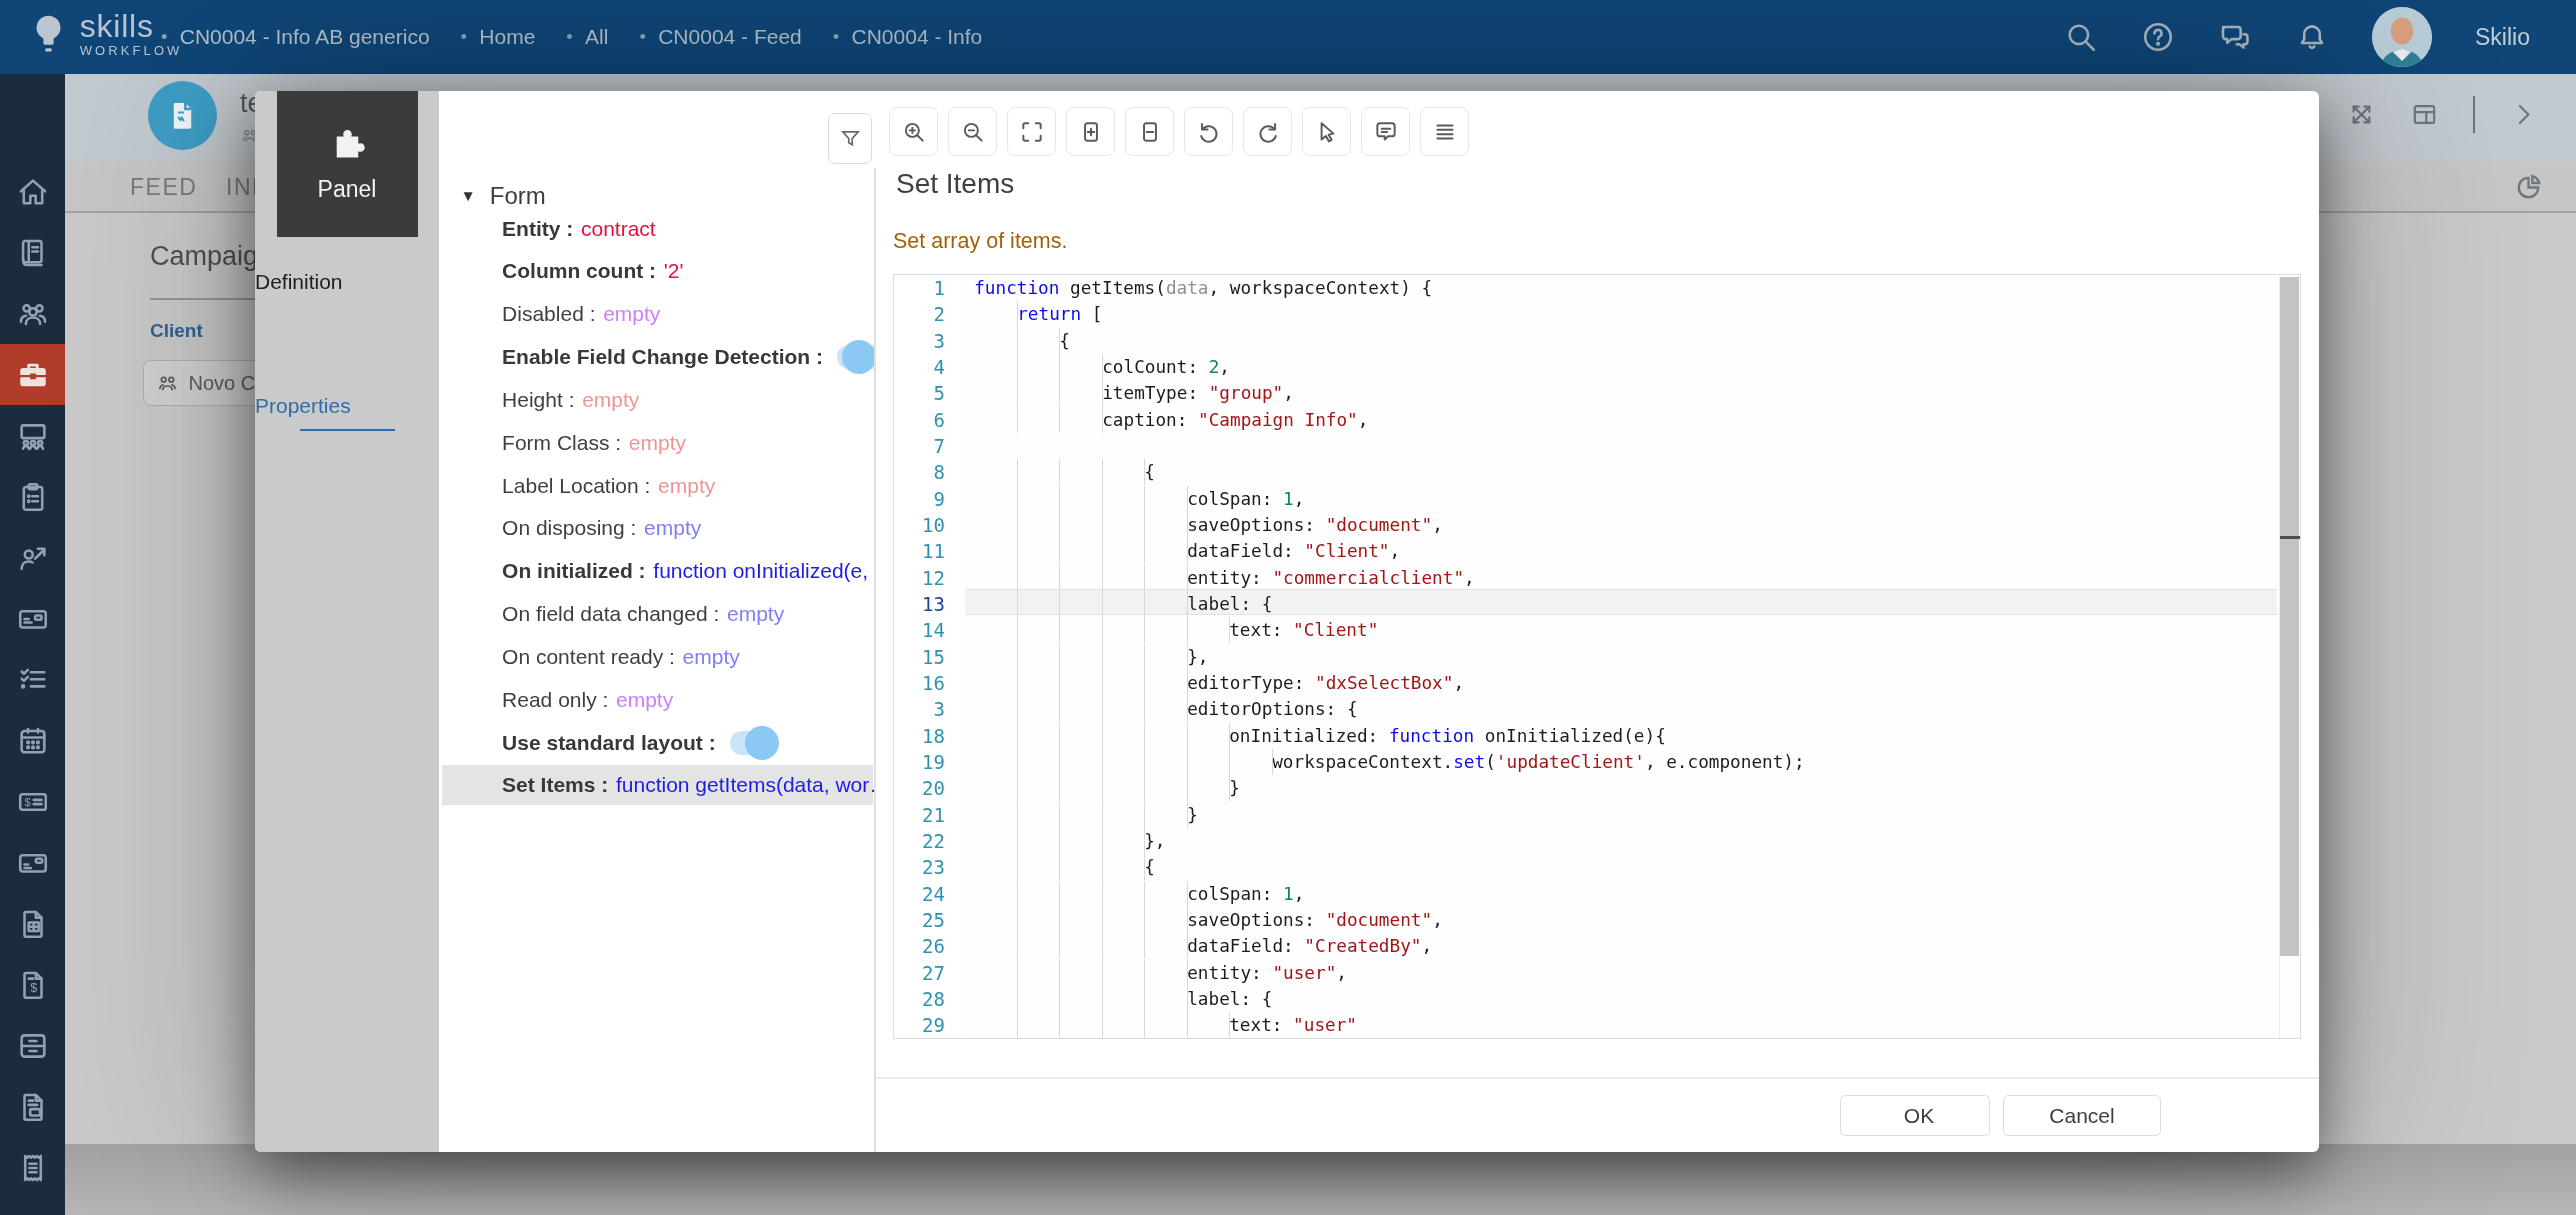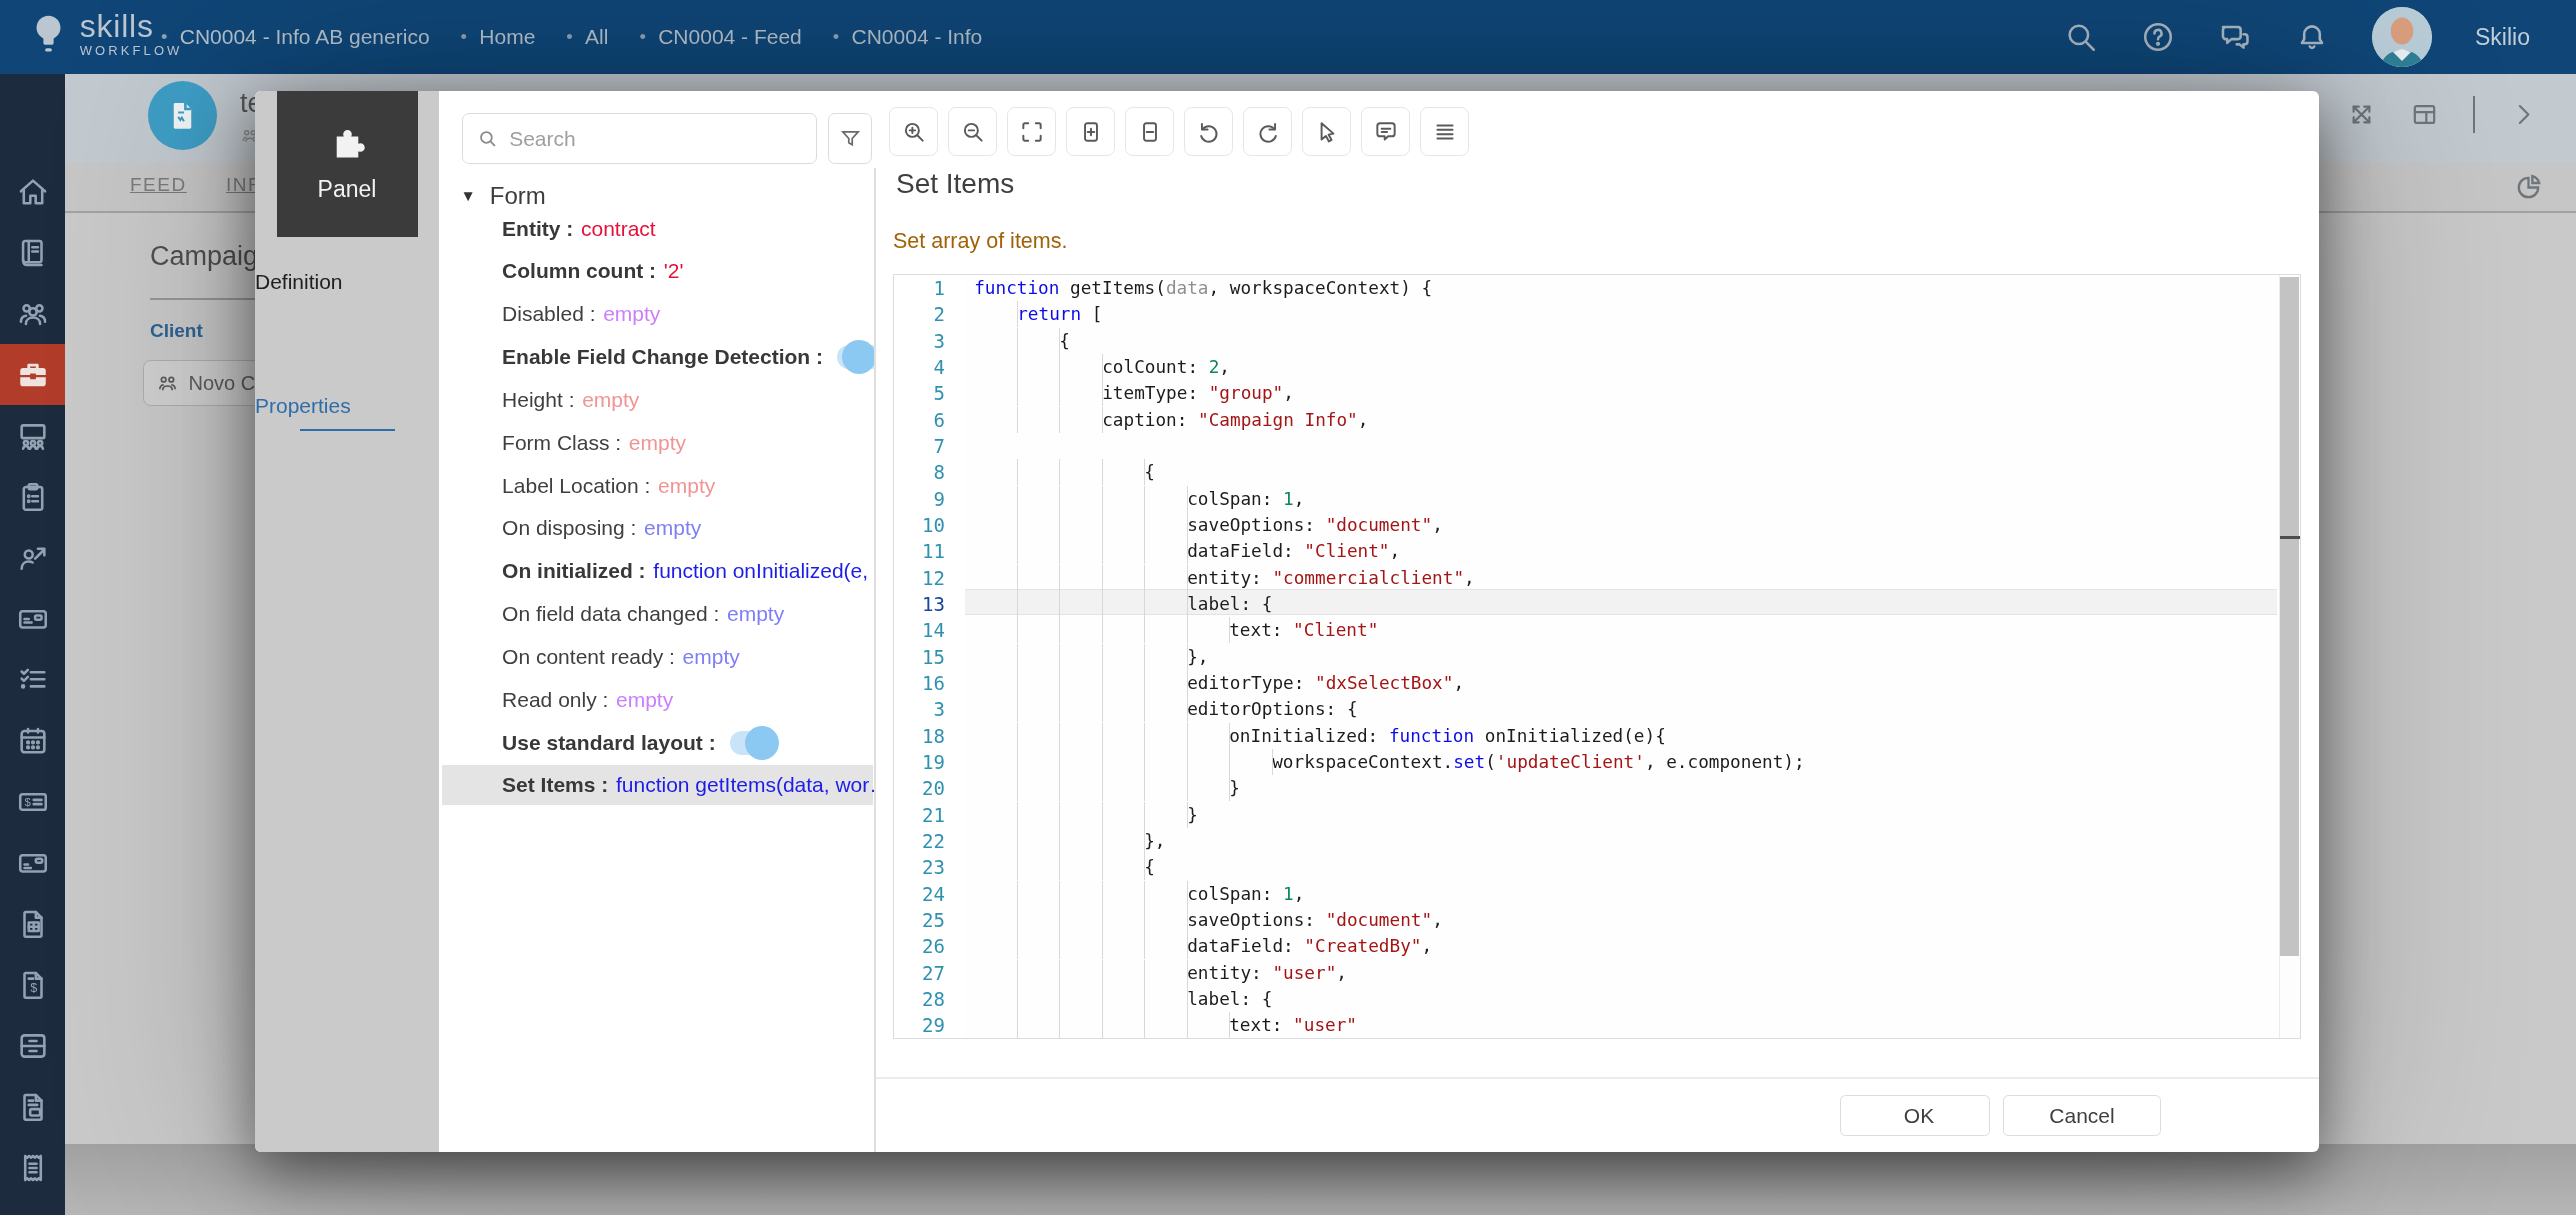--- a/index.html
+++ b/index.html
@@ -30,21 +30,21 @@
   
   #bgpage { position:absolute; left:65px; top:74px; right:0; bottom:0; background:#c9c9c9; z-index:1; }
   #bg-head { position:absolute; left:0; top:0; right:0; height:88px; background:#c2c9cf; }
   #doc-avatar { position:absolute; left:83px; top:7px; width:69px; height:69px; border-radius:50%; background:#3e9ec6; display:flex; align-items:center; justify-content:center; color:#f2f6f8; }
   #doc-title { position:absolute; left:175px; top:14px; font-size:27px; color:#565656; }
   #doc-sub { position:absolute; left:175px; top:51px; font-size:19px; color:#8f8f8f; display:flex; gap:7.7px; align-items:center; }
   #bg-headicons { position:absolute; right:38px; top:21.5px; display:flex; align-items:center; gap:34px; color:#6e757b; }
   #bg-headicons svg { width:29px; height:29px; }
   .vdiv { width:2.3px; height:37px; background:#6e757b; }
   #bg-tabs { position:absolute; left:0; top:88px; right:0; height:49px; background:#c6c6c6; }
-  .bg-tab { position:absolute; top:12.3px; font-size:19px; letter-spacing:1.5px; color:#7a7a7a; cursor:pointer;text-decoration:underline; }
+  .bg-tab { position:absolute; top:12.3px; font-size:23px; letter-spacing:1.5px; color:#7a7a7a; cursor:pointer; }
   #tabline { position:absolute; left:0; top:137px; right:0; height:1.5px; background:#a2a2a2; }
   #pie-ic { position:absolute; right:32px; top:98px; color:#6e757b; }
   #bg-campaign { position:absolute; left:85px; top:167px; font-size:27px; color:#4f4f4f; }
   #bg-campline { position:absolute; left:85px; top:224px; width:192px; height:1.5px; background:#979797; }
   #bg-client { position:absolute; left:85px; top:246px; font-size:19px; font-weight:bold; color:#2d6393; }
   #bg-chip { position:absolute; left:78px; top:286px; width:200px; height:46px; border:1.5px solid #aeaeae; border-radius:7.7px; background:#d0d0d0; display:flex; align-items:center; gap:9.2px; padding-left:12.3px; font-size:20px; color:#5c5c5c; overflow:hidden; }
   #bg-bottom { position:absolute; left:0; right:0; bottom:0; height:71px; background:linear-gradient(#a2a2a2,#b6b6b6); }
 
   
   #modal { position:absolute; left:255px; top:91px; width:2064px; height:1061px; background:#fff; border-radius:6.1px; box-shadow:0 19px 61px rgba(0,0,0,.5), 0 0 200px rgba(0,0,0,.25); z-index:5; overflow:hidden; }
@@ -433,27 +433,20 @@
       <div class="pt">Panel</div>
     </div>
     <div class="mnav" id="nav-def">Definition</div>
     <div class="mnav" id="nav-prop">
       <span>Properties</span>
       <div class="ul"></div>
     </div>
   </div>
 
   <div id="mmid">
-    <div id="msearch">
-      <svg viewBox="0 0 24 24" fill="none" stroke="currentColor" stroke-width="2">
-          <circle cx="10.5" cy="10.5" r="6"></circle>
-          <path d="M15 15l5 5"></path>
-        </svg>
-      <span class="ph">Search</span>
-    </div>
     <div id="mfilter">
       <svg width="23" height="23" viewBox="0 0 24 24" fill="none" stroke="currentColor" stroke-width="1.8">
           <path d="M4 5h16l-6.2 7v6.5l-3.6-2V12z"></path>
         </svg>
     </div>
     <div id="formhdr">
       <span class="tri">▼</span>
       <span>Form</span>
     </div>
     <div id="proplist">

